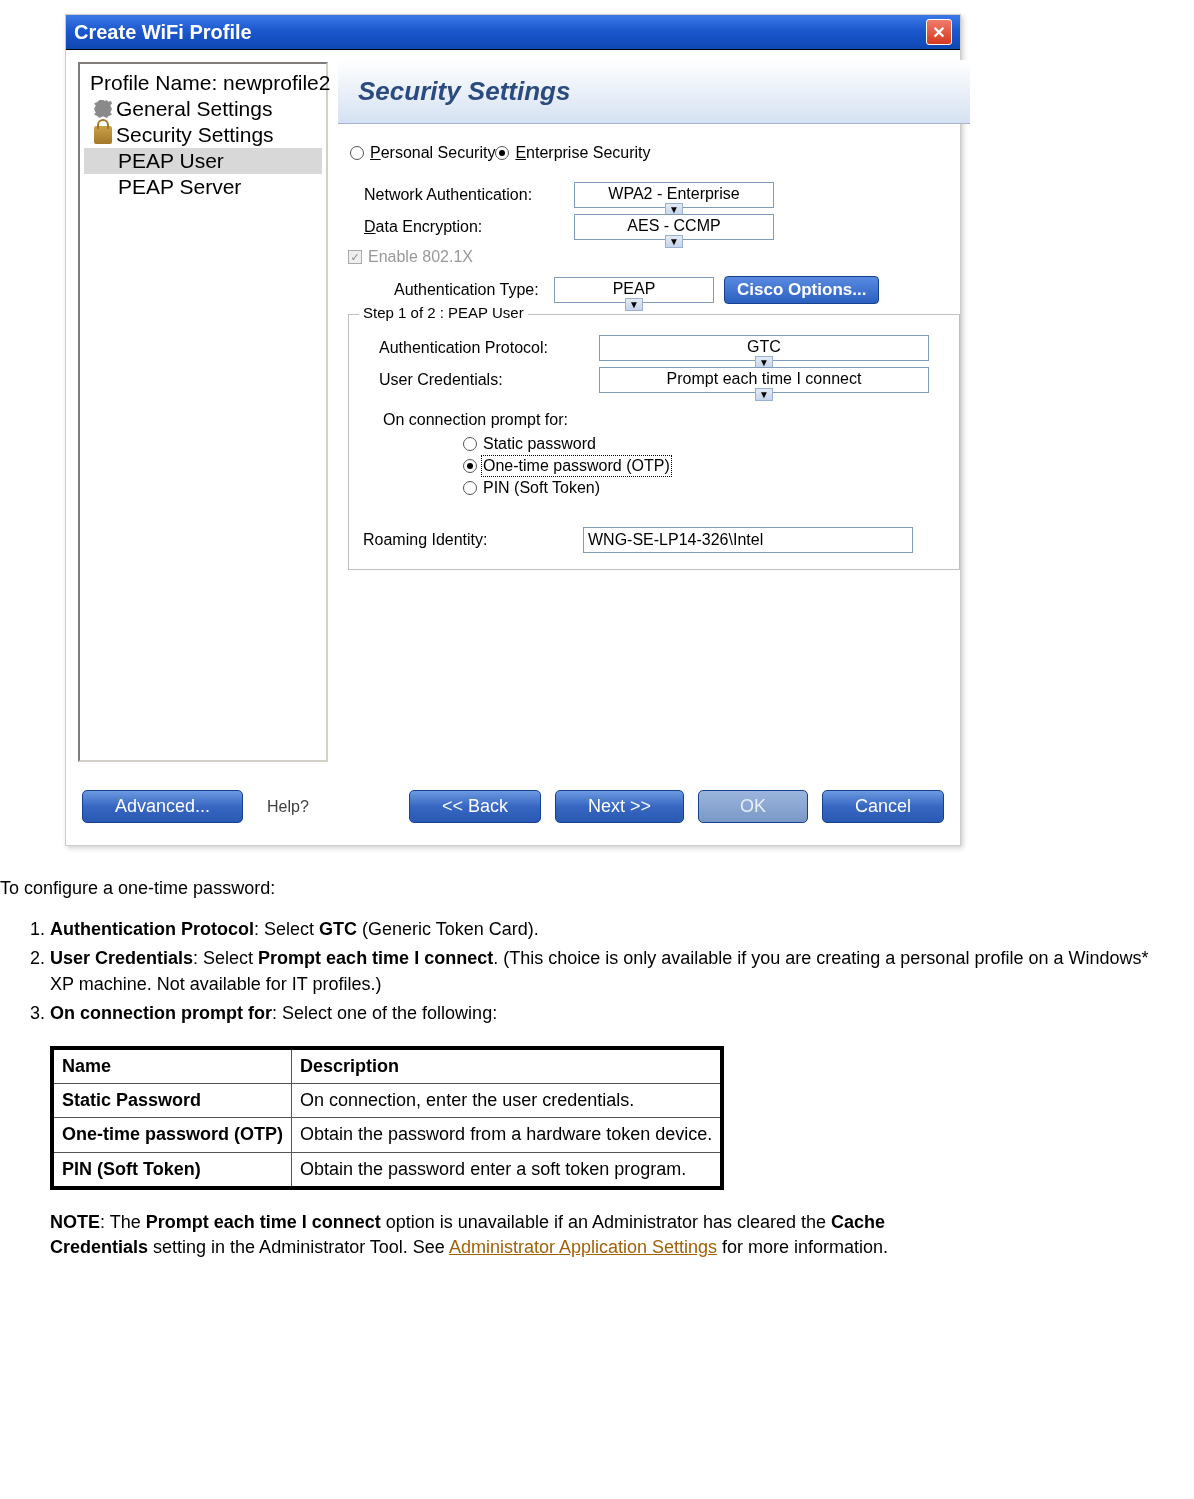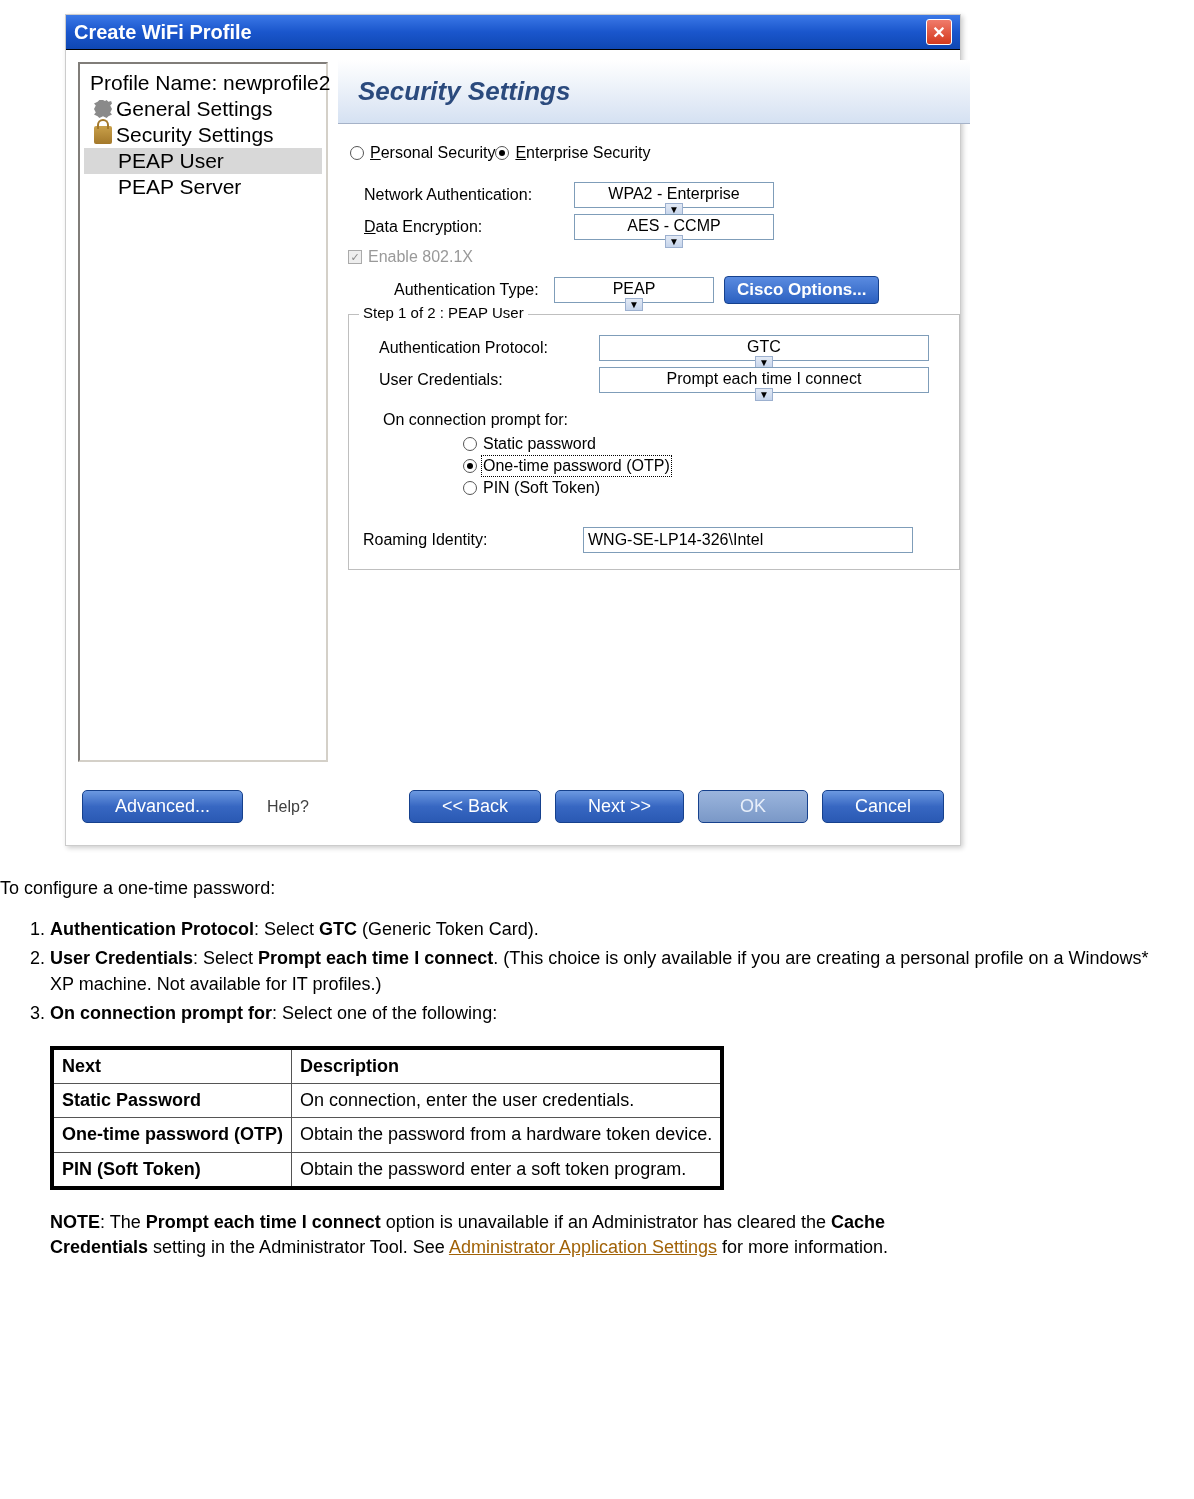--- a/index.html
+++ b/index.html
@@ -372,21 +372,21 @@
         <b>User Credentials</b><span>: Select </span><b>Prompt each time I connect</b><span>. (This choice is only available if you are creating a personal profile on a Windows* XP machine. Not available for IT profiles.)</span>
       </li>
       <li>
         <b>On connection prompt for</b><span>: Select one of the following:</span>
       </li>
     </ol>
 
     <table class="doc-table">
       <tbody>
           <tr>
-        <th>Next</th>
+        <th>Name</th>
         <th>Description</th>
       </tr>
       <tr>
         <td><b>Static Password</b></td>
         <td>On connection, enter the user credentials.</td>
       </tr>
       <tr>
         <td><b>One-time password (OTP)</b></td>
         <td>Obtain the password from a hardware token device.</td>
       </tr>

